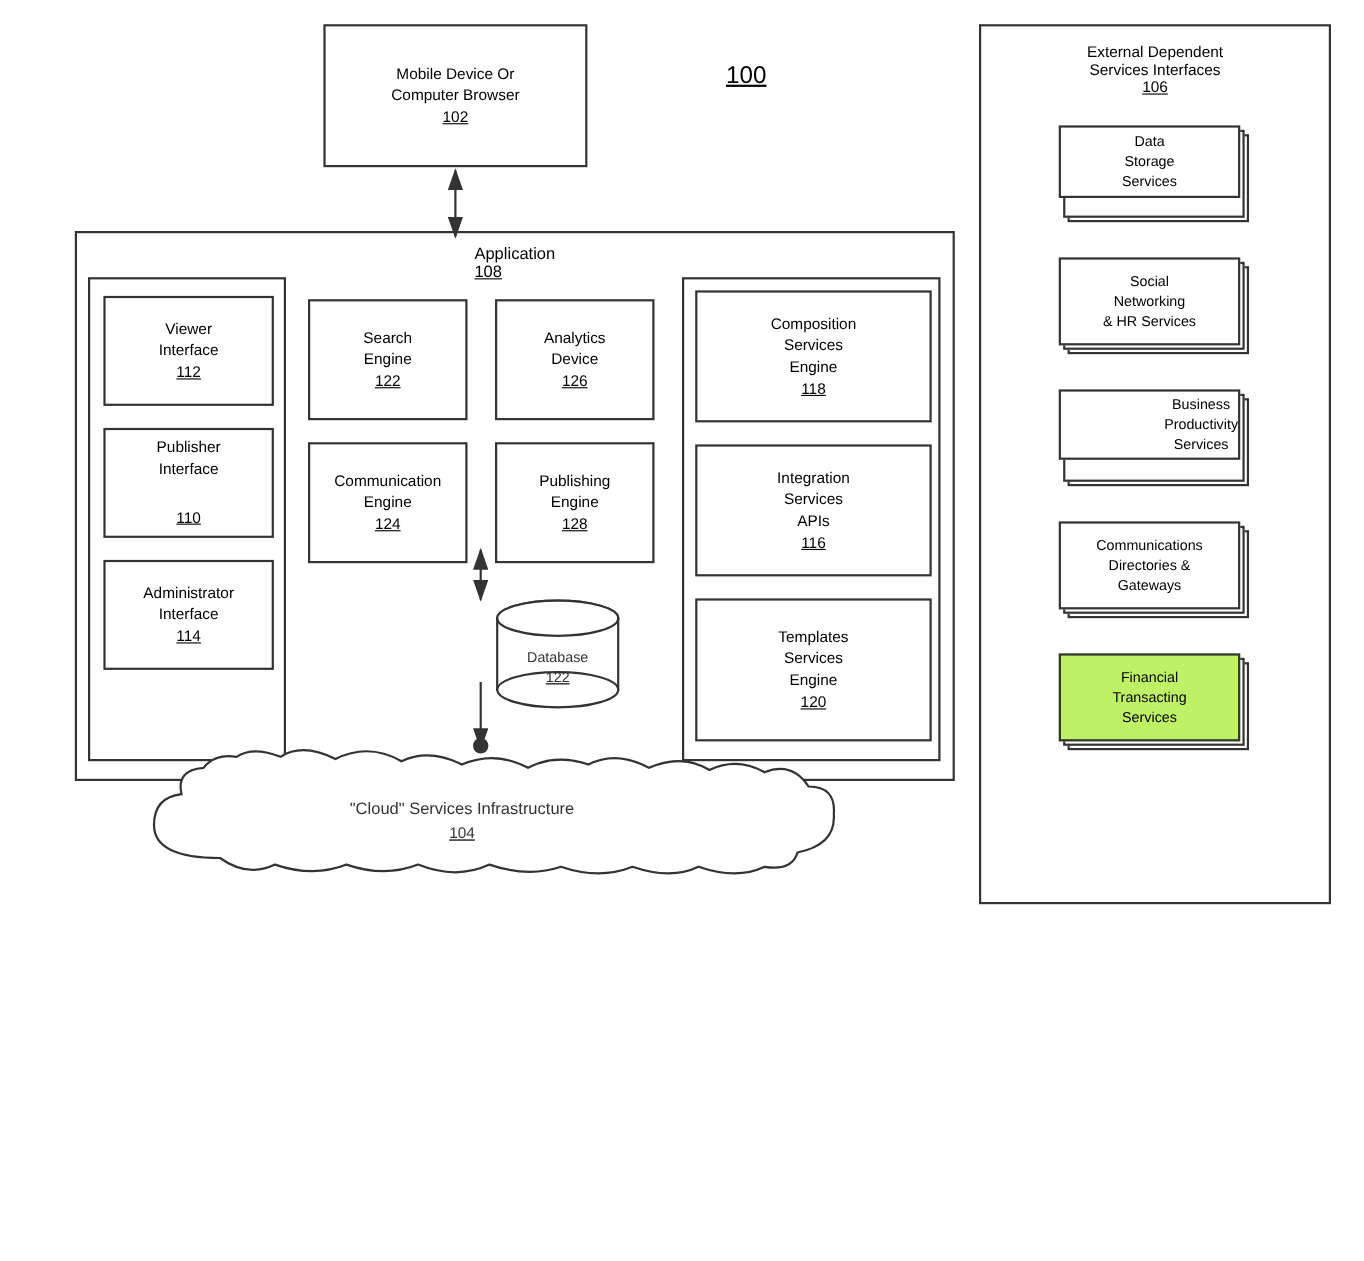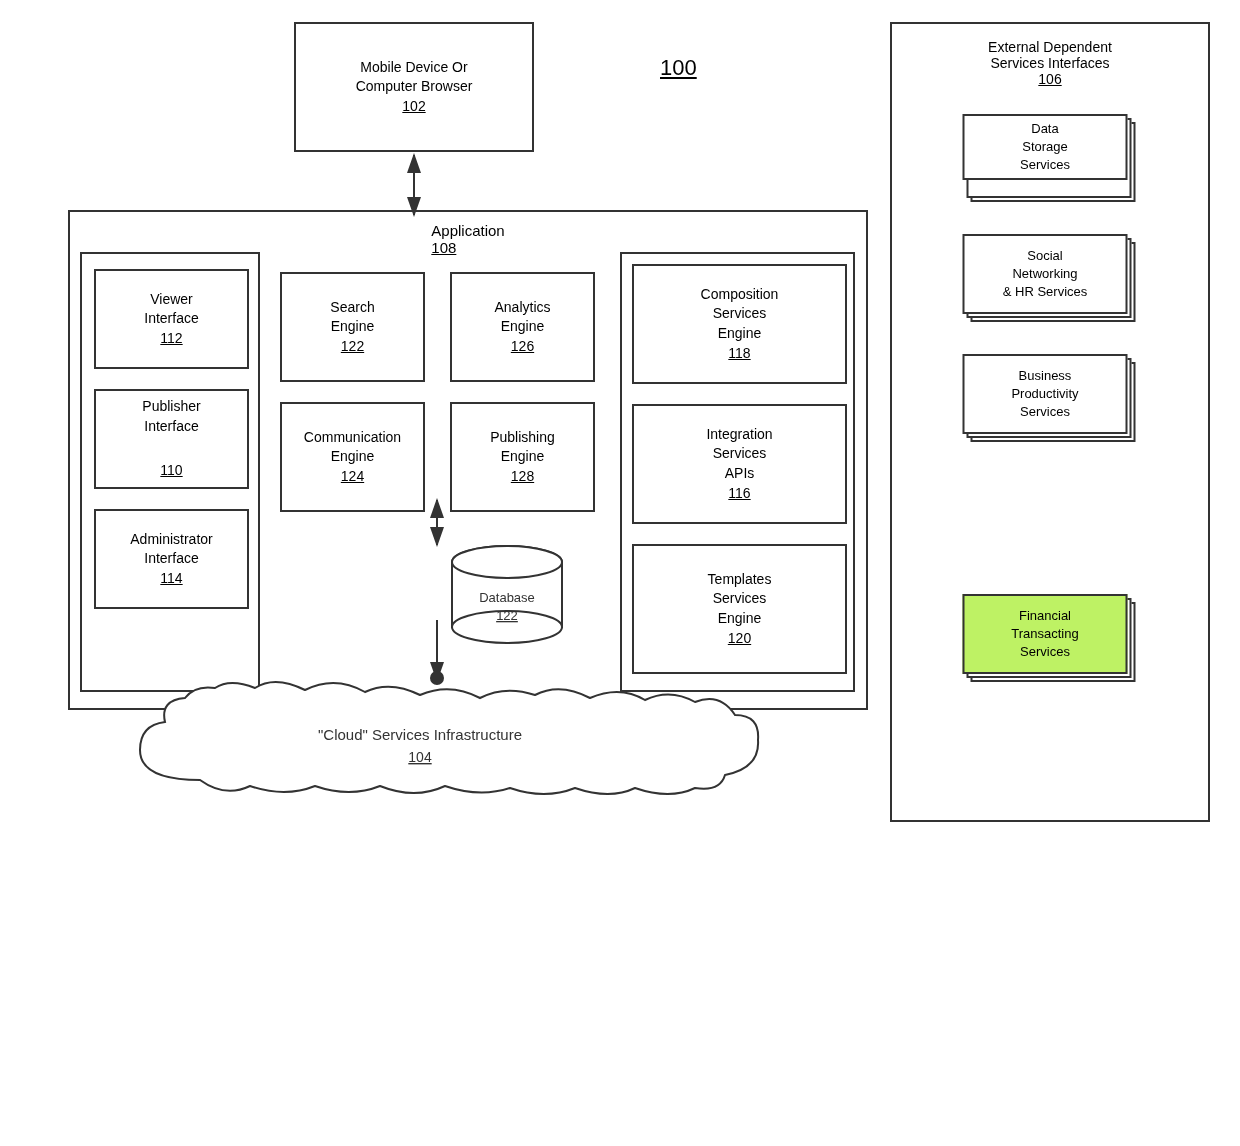--- a/index.html
+++ b/index.html
@@ -129,21 +129,21 @@
     </div>
 
     <div class="box" style="position:absolute; left:210px; top:190px; width:145px; height:110px;">
       <span class="label" style="white-space:pre-line;">Communication
 Engine</span>
       <span class="num">124</span>
     </div>
 
     <div class="box" style="position:absolute; left:380px; top:60px; width:145px; height:110px;">
       <span class="label" style="white-space:pre-line;">Analytics
-Engine</span>
+Device</span>
       <span class="num">126</span>
     </div>
 
     <div class="box" style="position:absolute; left:380px; top:190px; width:145px; height:110px;">
       <span class="label" style="white-space:pre-line;">Publishing
 Engine</span>
       <span class="num">128</span>
     </div>
 
     <div style="position:absolute; left:360px; top:330px; width:155px; text-align:center;">
@@ -215,26 +215,35 @@
         <div style="position:absolute; top:0; left:0; width:165px; height:80px; border:2px solid #333; background:#fff; display:flex; align-items:center; justify-content:center; text-align:center; font-size:13px; line-height:1.4;">
           <span>Social<br>Networking<br>&amp; HR Services</span>
         </div>
       </div>
     </div>
 
     <div style="position:absolute; top:330px; left:50%; transform:translateX(-50%);">
       <div style="position:relative; width:175px; height:96px;">
         <div style="position:absolute; top:8px; left:8px; width:165px; height:80px; border:2px solid #333; background:#fff;"></div>
         <div style="position:absolute; top:4px; left:4px; width:165px; height:80px; border:2px solid #333; background:#fff;"></div>
+        <div style="position:absolute; top:0; left:0; width:165px; height:64px; border:2px solid #333; background:#fff; display:flex; align-items:center; justify-content:flex-end; text-align:center; font-size:13px; line-height:1.4;">
+          <span>Business<br>Productivity<br>Services</span>
+        </div>
+      </div>
+    </div>
+
+    <div style="position:absolute; top:450px; left:50%; transform:translateX(-50%);">
+      <div style="position:relative; width:175px; height:96px;">
+        <div style="position:absolute; top:8px; left:8px; width:165px; height:80px; border:2px solid #333; background:#fff;"></div>
+        <div style="position:absolute; top:4px; left:4px; width:165px; height:80px; border:2px solid #333; background:#fff;"></div>
         <div style="position:absolute; top:0; left:0; width:165px; height:80px; border:2px solid #333; background:#fff; display:flex; align-items:center; justify-content:center; text-align:center; font-size:13px; line-height:1.4;">
-          <span>Business<br>Productivity<br>Services</span>
-        </div>
-      </div>
-    </div>
-
+          <span>Communications<br>Directories &amp;<br>Gateways</span>
+        </div>
+      </div>
+    </div>
 
     <div style="position:absolute; top:570px; left:50%; transform:translateX(-50%);">
       <div style="position:relative; width:175px; height:96px;">
         <div style="position:absolute; top:8px; left:8px; width:165px; height:80px; border:2px solid #333; background:#fff;"></div>
         <div style="position:absolute; top:4px; left:4px; width:165px; height:80px; border:2px solid #333; background:#fff;"></div>
         <div style="position:absolute; top:0; left:0; width:165px; height:80px; border:2px solid #333; background:#bef264; display:flex; align-items:center; justify-content:center; text-align:center; font-size:13px; line-height:1.4;">
           <span>Financial<br>Transacting<br>Services</span>
         </div>
       </div>
     </div>

